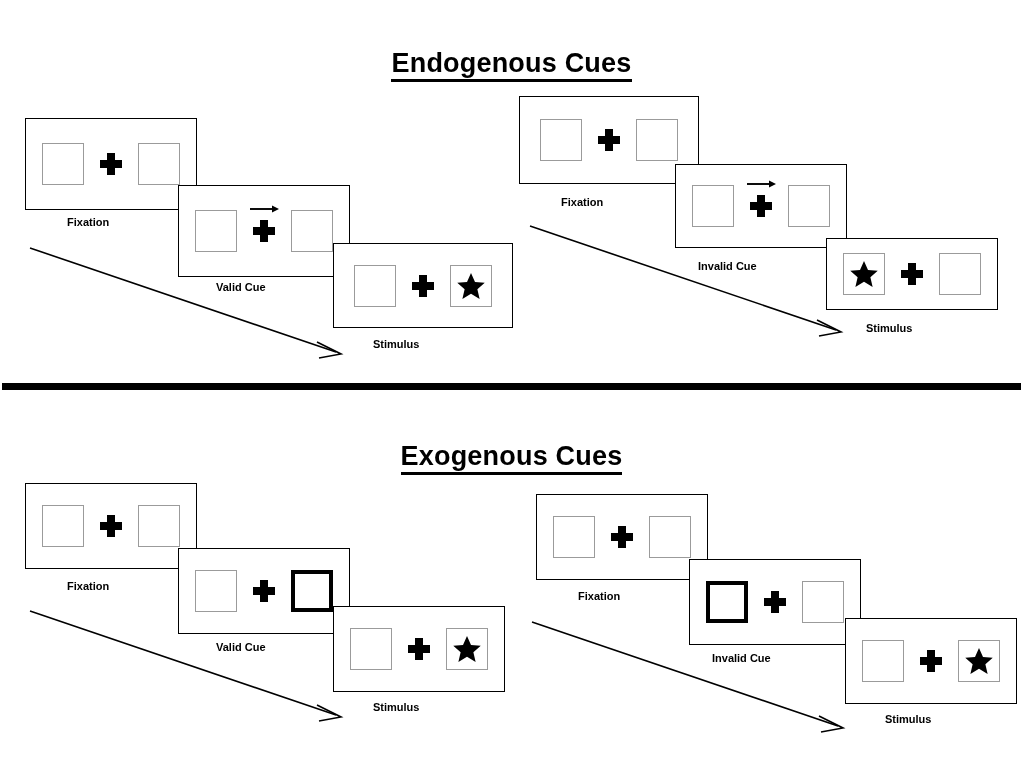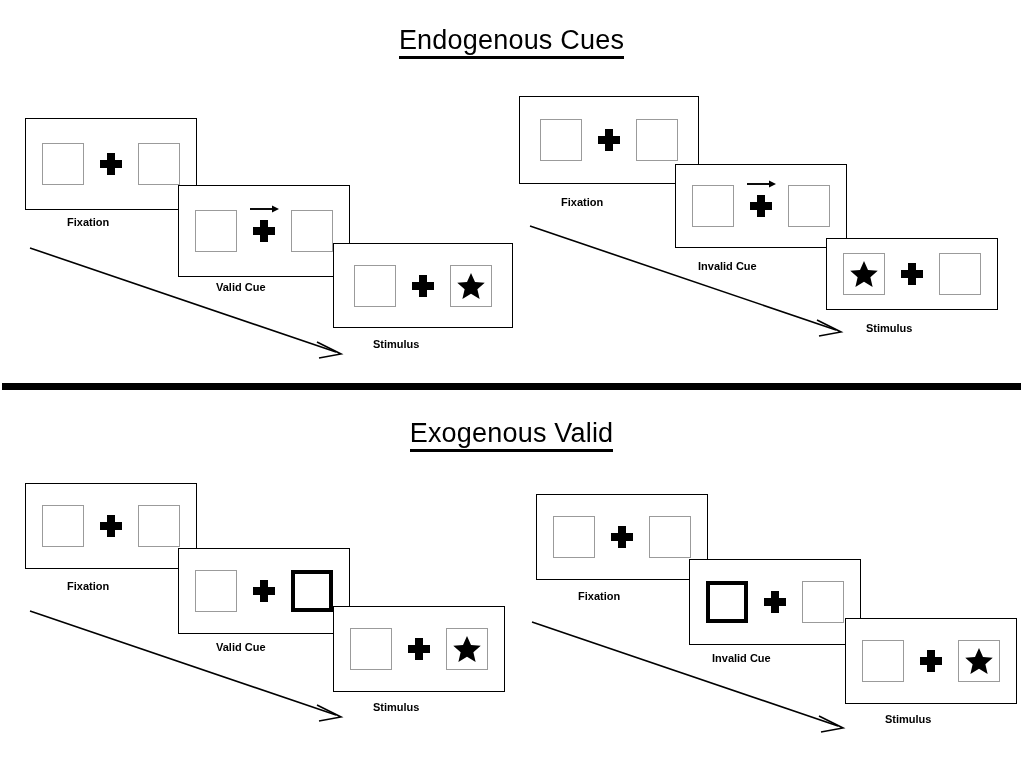--- a/index.html
+++ b/index.html
@@ -19,22 +19,23 @@
     width: 1023px;
     height: 767px;
   }
 
   
   .section-title {
     position: absolute;
     width: 100%;
     text-align: center;
     font-size: 27px;
-    font-weight: normal;
+    font-weight: bold;
     letter-spacing: 0.2px;
+    margin-top: 23px;
   }
   .section-title span {
     border-bottom: 3px solid #000;
     padding-bottom: 1px;
   }
 
   
   .divider {
     position: absolute;
     left: 2px;
@@ -249,21 +250,21 @@
   <div class="stage-label" style="left:866px; top:322px;">Stimulus</div>
 
   <svg class="time-arrow" style="left:528px; top:222px; width:320px; height:118px;" viewBox="0 0 320 118">
     <line x1="2" y1="4" x2="308" y2="108" stroke="#000" stroke-width="1.6"></line>
     <polyline points="289,98 313,110 291,114" fill="none" stroke="#000" stroke-width="1.6"></polyline>
   </svg>
 
   <div class="divider" style="top:383px;"></div>
 
   <div class="section-title" style="top:418px;">
-    <span>Exogenous Valid</span>
+    <span>Exogenous Cues</span>
   </div>
 
   <div class="panel" style="left:25px; top:483px; width:172px; height:86px;">
     <div class="panel-inner">
       <div class="slot">
         <div class="box"></div>
       </div>
       <div class="plus"></div>
       <div class="slot">
         <div class="box"></div>

